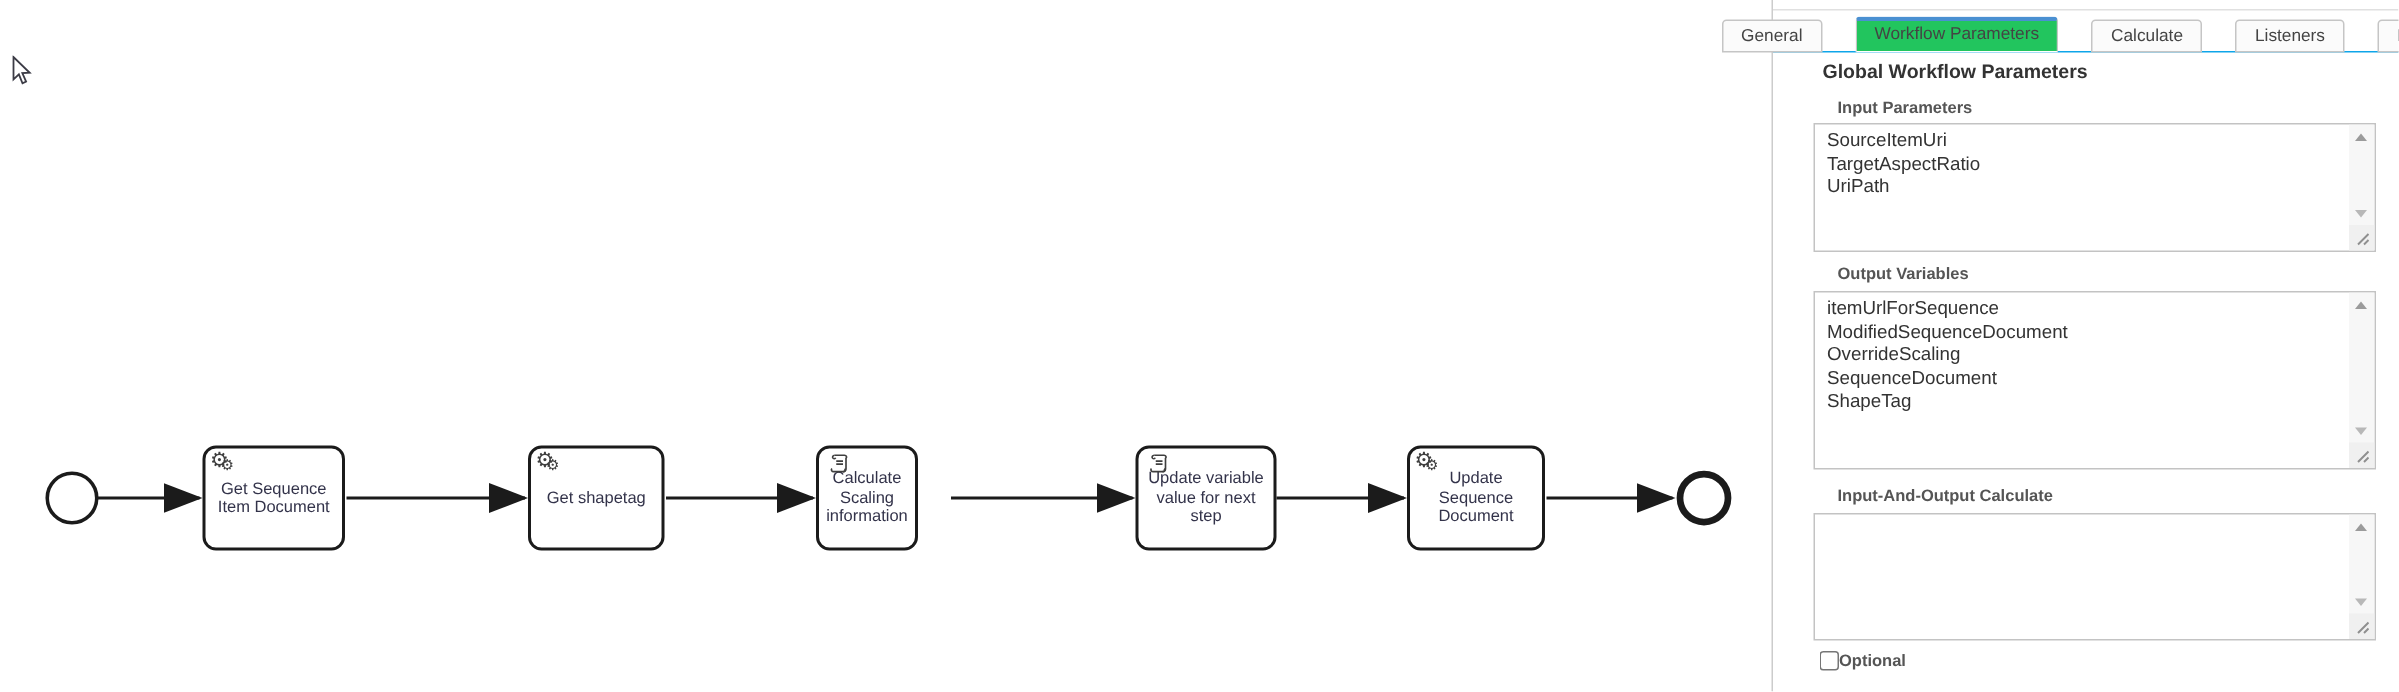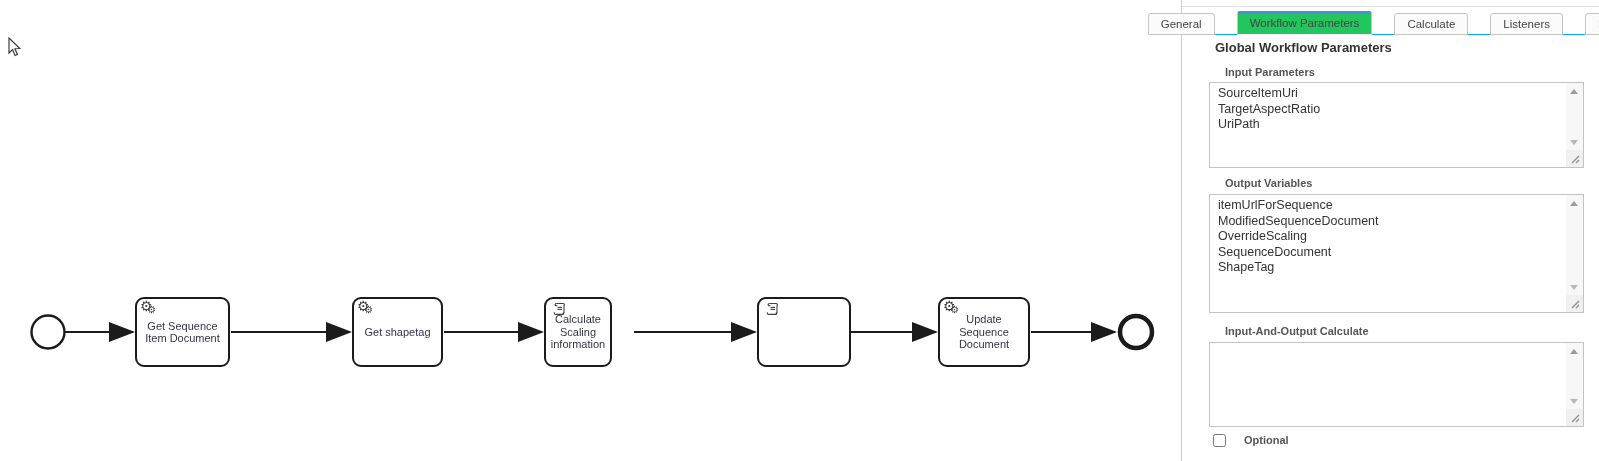--- a/index.html
+++ b/index.html
@@ -120,21 +120,21 @@
     border-right: 4.5px solid transparent;
     border-top: 5px solid #b8b8b8;
   }
   .grip {
     position: absolute; right: 0; bottom: 0;
     width: 17px; height: 17px;
     background: #f0f0f0;
   }
   .checkbox-row {
     position: absolute; left: 31px; top: 434px;
-    display: flex; align-items: flex-start; gap: 18px;
+    display: flex; align-items: center; gap: 0;
   }
   .checkbox-row input {
     width: 13px; height: 13px; margin: 0;
     accent-color: #fff;
   }
   .checkbox-row .cb-label {
     font-size: 11px; font-weight: bold; color: #555;
   }
 </style>
 </head>
@@ -198,20 +198,23 @@
   <div class="task" style="left:757px; top:297px; width:94px;">
     <span class="icon">
       <svg width="16" height="16" viewBox="0 0 16 16" fill="none" stroke="#3f3f3f" stroke-width="1.1">
         <path d="M5.5 2.5 H12 C13.3 2.5 13.8 3.7 13 4.6 V11.6 C13 12.9 12.1 13.6 11 13.4 H4.8 C3.4 13.4 2.9 12.2 3.6 11.3"></path>
         <path d="M5.5 2.5 C4.1 2.5 3.7 3.7 4.4 4.5 C4.9 5.0 5.8 4.9 6.1 4.2"></path>
         <path d="M11 13.4 C12.3 13.4 12.8 12.2 12.1 11.4"></path>
         <line x1="6.5" y1="6.4" x2="11" y2="6.4"></line>
         <line x1="6.5" y1="8.4" x2="11" y2="8.4"></line>
       </svg>
     </span>
+    <div class="label">Update variable
+value for next
+step</div>
   </div>
 
   <div class="task" style="left:938px; top:297px; width:92px;">
     <span class="icon">
       <span class="gear1">⚙</span>
         <span class="gear2">⚙</span>
     </span>
     <div class="label">Update
 Sequence
 Document</div>

